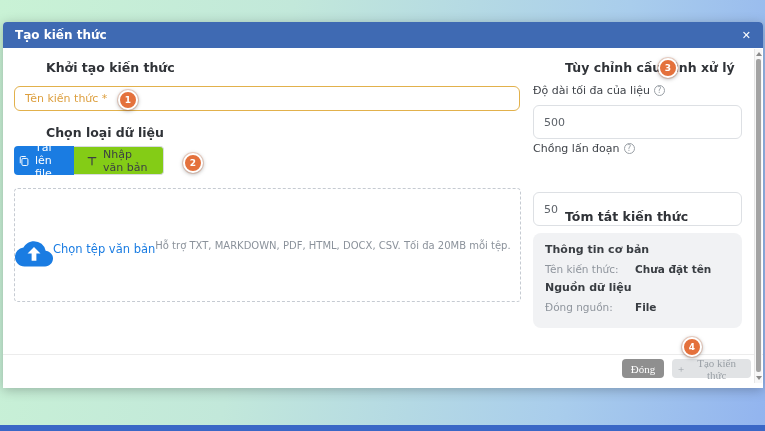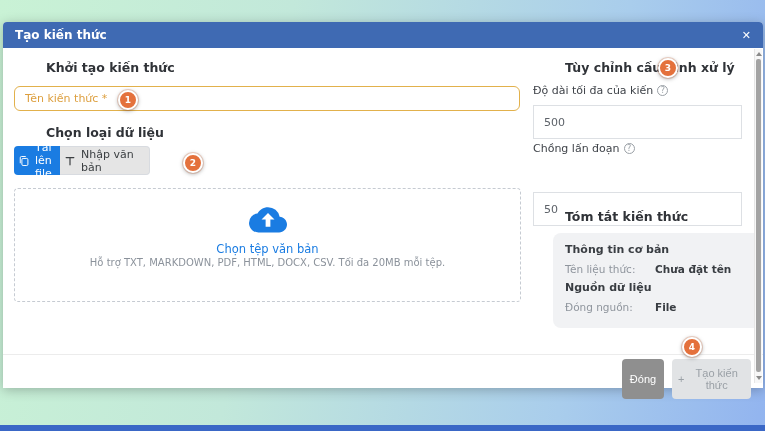--- a/index.html
+++ b/index.html
@@ -36,69 +36,69 @@
     font-family: "DejaVu Sans", "Liberation Sans", sans-serif;
   }
   .name-input::placeholder { color: #dd9f3e; opacity: 1; }
 
   .tabs { position: absolute; left: 11px; top: 124px; height: 29px; display: flex; }
   .tab {
     height: 29px; box-sizing: border-box; display: flex; align-items: center;
     gap: 5px; padding: 0 10px; font-size: 11px; cursor: pointer;
   }
   .tab-active {
-    background: #1a7ce2; color: #fff; border-radius: 4px 0 0 4px; width: 46px;
+    background: #1a7ce2; color: #fff; border-radius: 4px 0 0 4px; width: 60px;
     justify-content: center; padding: 0 4px;
   }
   .tab-inactive {
-    background: #e5e5e5; color: #3c4043; border: 1px solid #d8dbe0; border-left: none;
-    border-radius: 0 4px 4px 0; width: 90px; justify-content: center; padding: 0 4px;
+    background: #84cc16; color: #3c4043; border: 1px solid #d8dbe0; border-left: none;
+    border-radius: 0 4px 4px 0; width: 90px; justify-content: center; padding: 0 12px;
   }
 
   .dropzone {
     position: absolute; left: 11px; top: 166px; width: 507px; height: 114px;
     box-sizing: border-box; border: 1px dashed #c6cbd2; border-radius: 4px;
-    display: flex; flex-direction: column; align-items: center; cursor: pointer;
+    display: flex; flex-direction: row; align-items: center; cursor: pointer;
   }
   .dropzone-cloud { margin-top: 15px; width: 38px; height: 30px; }
   .dropzone-link { margin-top: 8px; font-size: 11.5px; color: #1a7ce2; font-weight: 500; }
   .dropzone-hint { margin-top: 1px; font-size: 10px; color: #8b929b; }
 
   
   .right-label {
     position: absolute; left: 530px; font-size: 11px; color: #3f4349;
     display: flex; align-items: center; gap: 4px;
   }
   .help-circle {
     display: inline-flex; width: 11px; height: 11px; border: 1px solid #9aa0a6;
     border-radius: 50%; color: #9aa0a6; font-size: 8px; align-items: center;
     justify-content: center; line-height: 1; box-sizing: border-box;
   }
   .config-input {
     position: absolute; left: 530px; width: 209px; height: 30px; box-sizing: border-box;
-    border: 1px solid #dde0e4; border-radius: 0; padding: 16px 10px;
+    border: 1px solid #dde0e4; border-radius: 6px; padding: 16px 10px;
     font-size: 11px; color: #5d6269; outline: none;
     font-family: "DejaVu Sans", "Liberation Sans", sans-serif;
   }
   .summary-panel {
-    position: absolute; left: 550px; top: 211px; width: 209px; height: 95px;
+    position: absolute; left: 530px; top: 211px; width: 209px; height: 95px;
     background: #f1f2f4; border-radius: 8px; box-sizing: border-box; padding: 10px 12px;
   }
   .summary-subheading { font-size: 11px; font-weight: 700; color: #393d42; }
   .summary-row { display: flex; margin-top: 7px; font-size: 10.5px; }
   .summary-row .lab { color: #8f959d; width: 90px; }
   .summary-row .val { color: #393d42; font-weight: 600; text-align: center; }
   .summary-subheading.second { margin-top: 6px; }
 
   
   .footer-divider { position: absolute; left: 0; top: 332px; width: 100%; border-top: 1px solid #ececec; }
   .btn {
-    position: absolute; top: 337px; height: 40px; border: none; border-radius: 4px;
+    position: absolute; top: 337px; height: 19px; border: none; border-radius: 4px;
     font-size: 11px; display: flex; align-items: center; justify-content: center;
-    cursor: pointer; font-family: Liberation Sans, sans-serif;
+    cursor: pointer; font-family: Liberation Serif, serif;
   }
   .btn-close { left: 619px; width: 42px; background: #8f8f8f; color: #fff; }
   .btn-create { left: 669px; width: 79px; background: #e1e3e5; color: #9aa0a6; gap: 4px; }
 
   
   .badge {
     position: absolute; width: 16px; height: 16px; border-radius: 50%;
     background: #e4713c; border: 2px solid #ffffff; box-sizing: content-box;
     color: #fff; font-size: 9px; font-weight: 700; display: flex;
     align-items: center; justify-content: center;
@@ -173,37 +173,37 @@
         <path fill="#ffffff" d="M12 5.2l4.1 4.1h-2.6v4.6h-3V9.3H7.9z"></path>
       </svg>
     </span>
     <span class="dropzone-link">Chọn tệp văn bản</span>
     <span class="dropzone-hint">Hỗ trợ TXT, MARKDOWN, PDF, HTML, DOCX, CSV. Tối đa 20MB mỗi tệp.</span>
   </div>
 
   <div class="section-heading h-config">Tùy chỉnh cấu hình xử lý</div>
 
   <div class="right-label lbl-1">
-    <span>Độ dài tối đa của kiến</span>
+    <span>Độ dài tối đa của liệu</span>
     <span class="help-circle">?</span>
   </div>
   <input class="config-input inp-1" type="text" value="500" style="">
 
   <div class="right-label lbl-2">
     <span>Chồng lấn đoạn</span>
     <span class="help-circle">?</span>
   </div>
   <input class="config-input inp-2" type="text" value="50" style="">
 
   <div class="section-heading h-summary">Tóm tắt kiến thức</div>
 
   <div class="summary-panel">
     <div class="summary-subheading">Thông tin cơ bản</div>
     <div class="summary-row">
-      <span class="lab">Tên liệu thức:</span>
+      <span class="lab">Tên kiến thức:</span>
       <span class="val">Chưa đặt tên</span>
     </div>
     <div class="summary-subheading second">Nguồn dữ liệu</div>
     <div class="summary-row">
       <span class="lab">Đóng nguồn:</span>
       <span class="val">File</span>
     </div>
   </div>
 
   <div class="footer-divider"></div>

